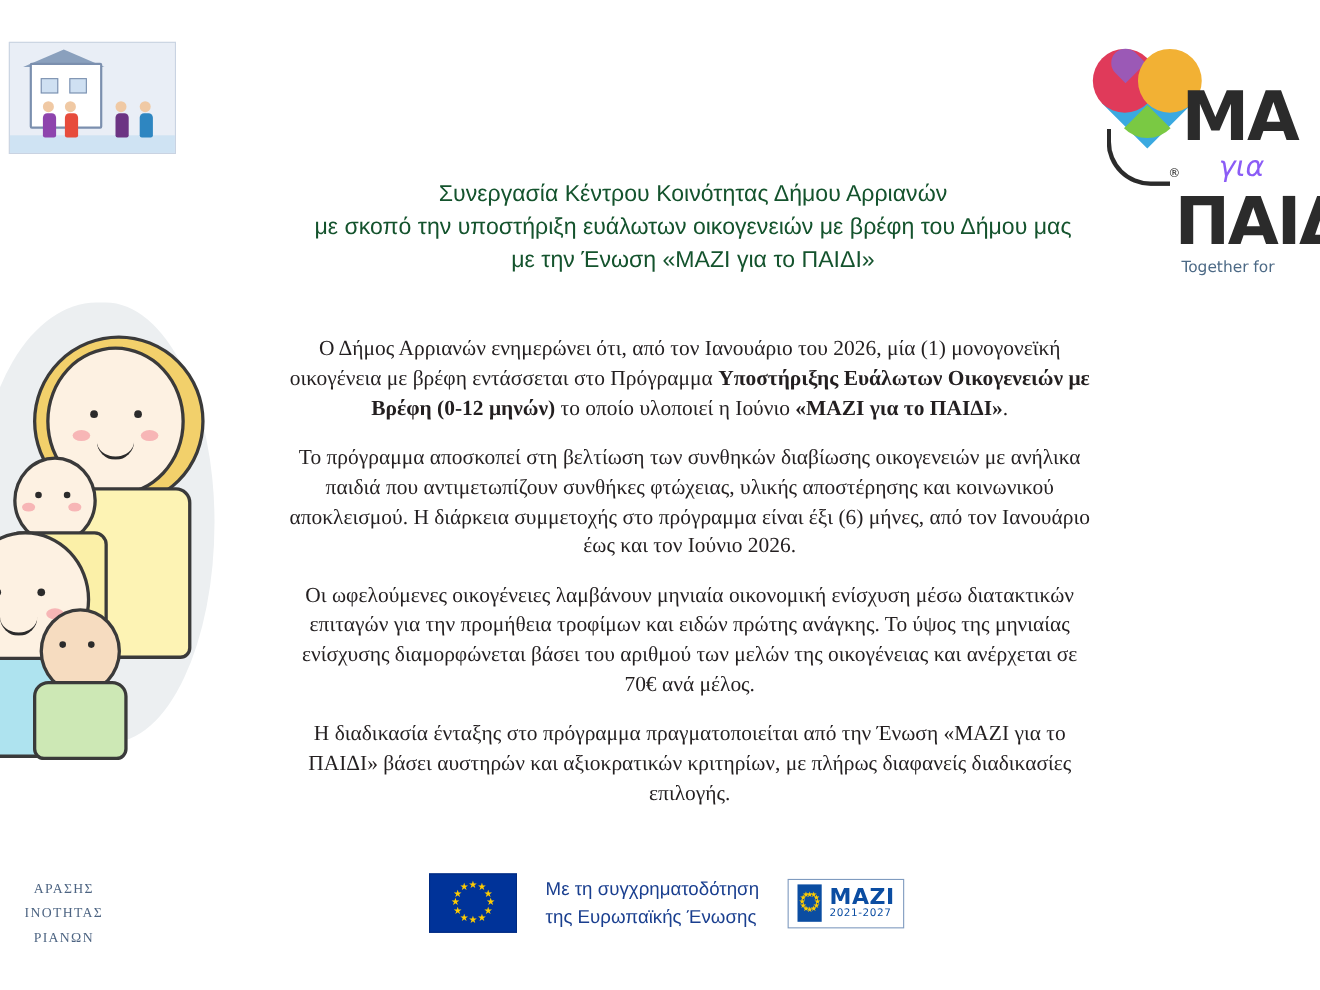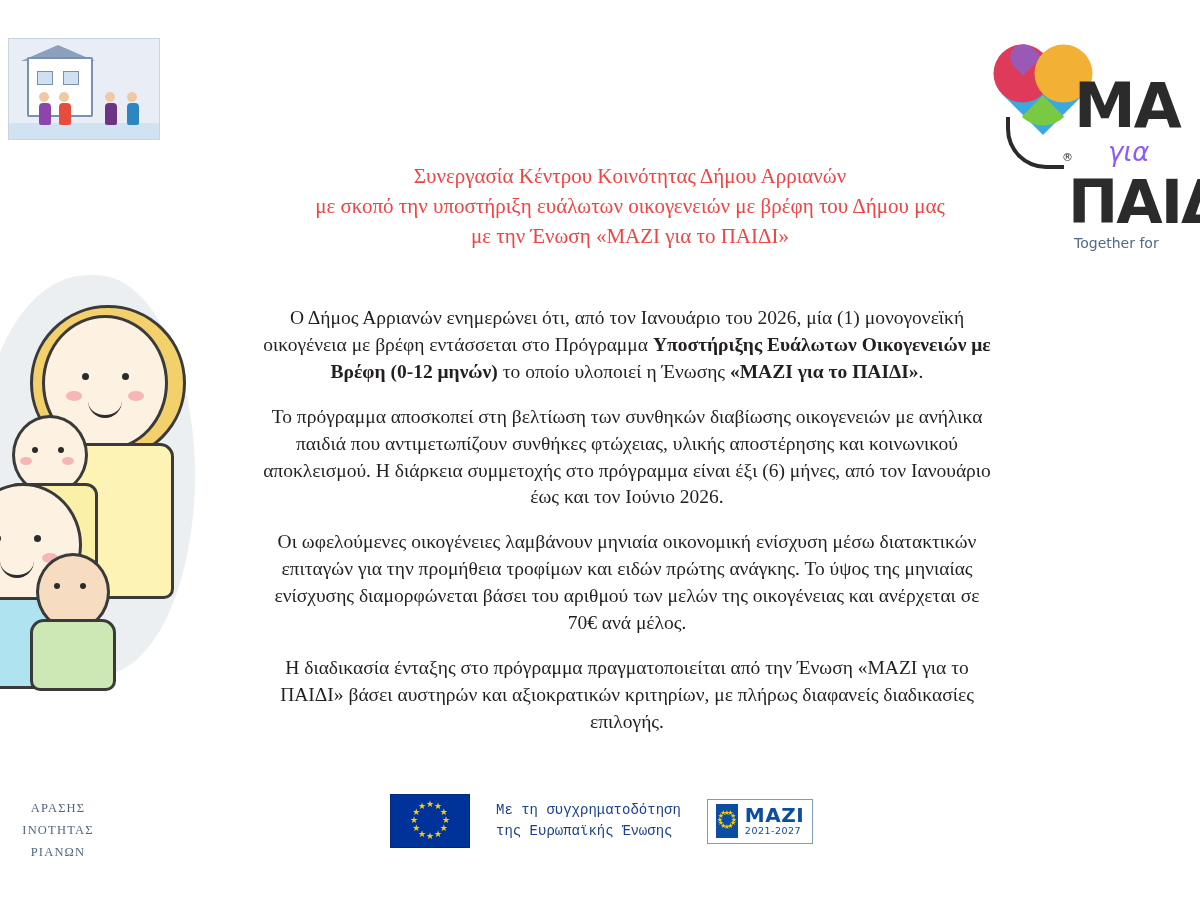--- a/index.html
+++ b/index.html
@@ -222,24 +222,24 @@
     font-family: "DejaVu Sans", sans-serif;
   }
 
   
   .headline {
     position: absolute;
     left: 250px;
     top: 162px;
     width: 760px;
     text-align: center;
-    font-family: Liberation Serif, serif;
+    font-family: Liberation Sans, sans-serif;
     font-size: 21px;
     line-height: 1.42;
-    color: #ef4444;
+    color: #14532d;
   }
 
   
   .body-text {
     position: absolute;
     left: 262px;
     top: 305px;
     width: 730px;
     text-align: center;
     font-size: 19.5px;
@@ -279,22 +279,22 @@
     position: relative;
     border: 1px solid #002a80;
   }
   .eu-flag .star {
     position: absolute;
     color: #ffcc00;
     font-size: 9px;
     line-height: 9px;
   }
   .eu-text {
-    font-family: Liberation Mono, monospace;
-    font-size: 14px;
+    font-family: Liberation Sans, sans-serif;
+    font-size: 17px;
     color: #1a3f8f;
     line-height: 1.5;
     white-space: nowrap;
   }
   .espa {
     border: 1px solid #7f9bbf;
     padding: 4px 8px 5px;
     display: flex;
     align-items: center;
     gap: 7px;
@@ -395,21 +395,21 @@
   <div class="tagline">Together for</div>
 </div>
 
 <div class="headline">
   <div>Συνεργασία Κέντρου Κοινότητας Δήμου Αρριανών</div>
   <div>με σκοπό την υποστήριξη ευάλωτων οικογενειών με βρέφη του Δήμου μας</div>
   <div>με την Ένωση «ΜΑΖΙ για το ΠΑΙΔΙ»</div>
 </div>
 
 <div class="body-text" id="body-text">
-    <p><span>Ο Δήμος Αρριανών ενημερώνει ότι, από τον Ιανουάριο του 2026, μία (1) μονογονεϊκή οικογένεια με βρέφη εντάσσεται στο Πρόγραμμα </span><span class="bold">Υποστήριξης Ευάλωτων Οικογενειών με Βρέφη (0-12 μηνών)</span><span> το οποίο υλοποιεί η Ένωσης </span><span class="bold">«ΜΑΖΙ για το ΠΑΙΔΙ»</span><span>.</span></p>
+    <p><span>Ο Δήμος Αρριανών ενημερώνει ότι, από τον Ιανουάριο του 2026, μία (1) μονογονεϊκή οικογένεια με βρέφη εντάσσεται στο Πρόγραμμα </span><span class="bold">Υποστήριξης Ευάλωτων Οικογενειών με Βρέφη (0-12 μηνών)</span><span> το οποίο υλοποιεί η Ιούνιο </span><span class="bold">«ΜΑΖΙ για το ΠΑΙΔΙ»</span><span>.</span></p>
     <p><span>Το πρόγραμμα αποσκοπεί στη βελτίωση των συνθηκών διαβίωσης οικογενειών με ανήλικα παιδιά που αντιμετωπίζουν συνθήκες φτώχειας, υλικής αποστέρησης και κοινωνικού αποκλεισμού. Η διάρκεια συμμετοχής στο πρόγραμμα είναι έξι (6) μήνες, από τον Ιανουάριο έως και τον Ιούνιο 2026.</span></p>
     <p><span>Οι ωφελούμενες οικογένειες λαμβάνουν μηνιαία οικονομική ενίσχυση μέσω διατακτικών επιταγών για την προμήθεια τροφίμων και ειδών πρώτης ανάγκης. Το ύψος της μηνιαίας ενίσχυσης διαμορφώνεται βάσει του αριθμού των μελών της οικογένειας και ανέρχεται σε 70€ ανά μέλος.</span></p>
     <p><span>Η διαδικασία ένταξης στο πρόγραμμα πραγματοποιείται από την Ένωση «ΜΑΖΙ για το ΠΑΙΔΙ» βάσει αυστηρών και αξιοκρατικών κριτηρίων, με πλήρως διαφανείς διαδικασίες επιλογής.</span></p>
   </div>
 
 <div class="muni">
   <div>ΑΡΑΣΗΣ</div>
   <div>ΙΝΟΤΗΤΑΣ</div>
   <div>ΡΙΑΝΩΝ</div>
 </div>

